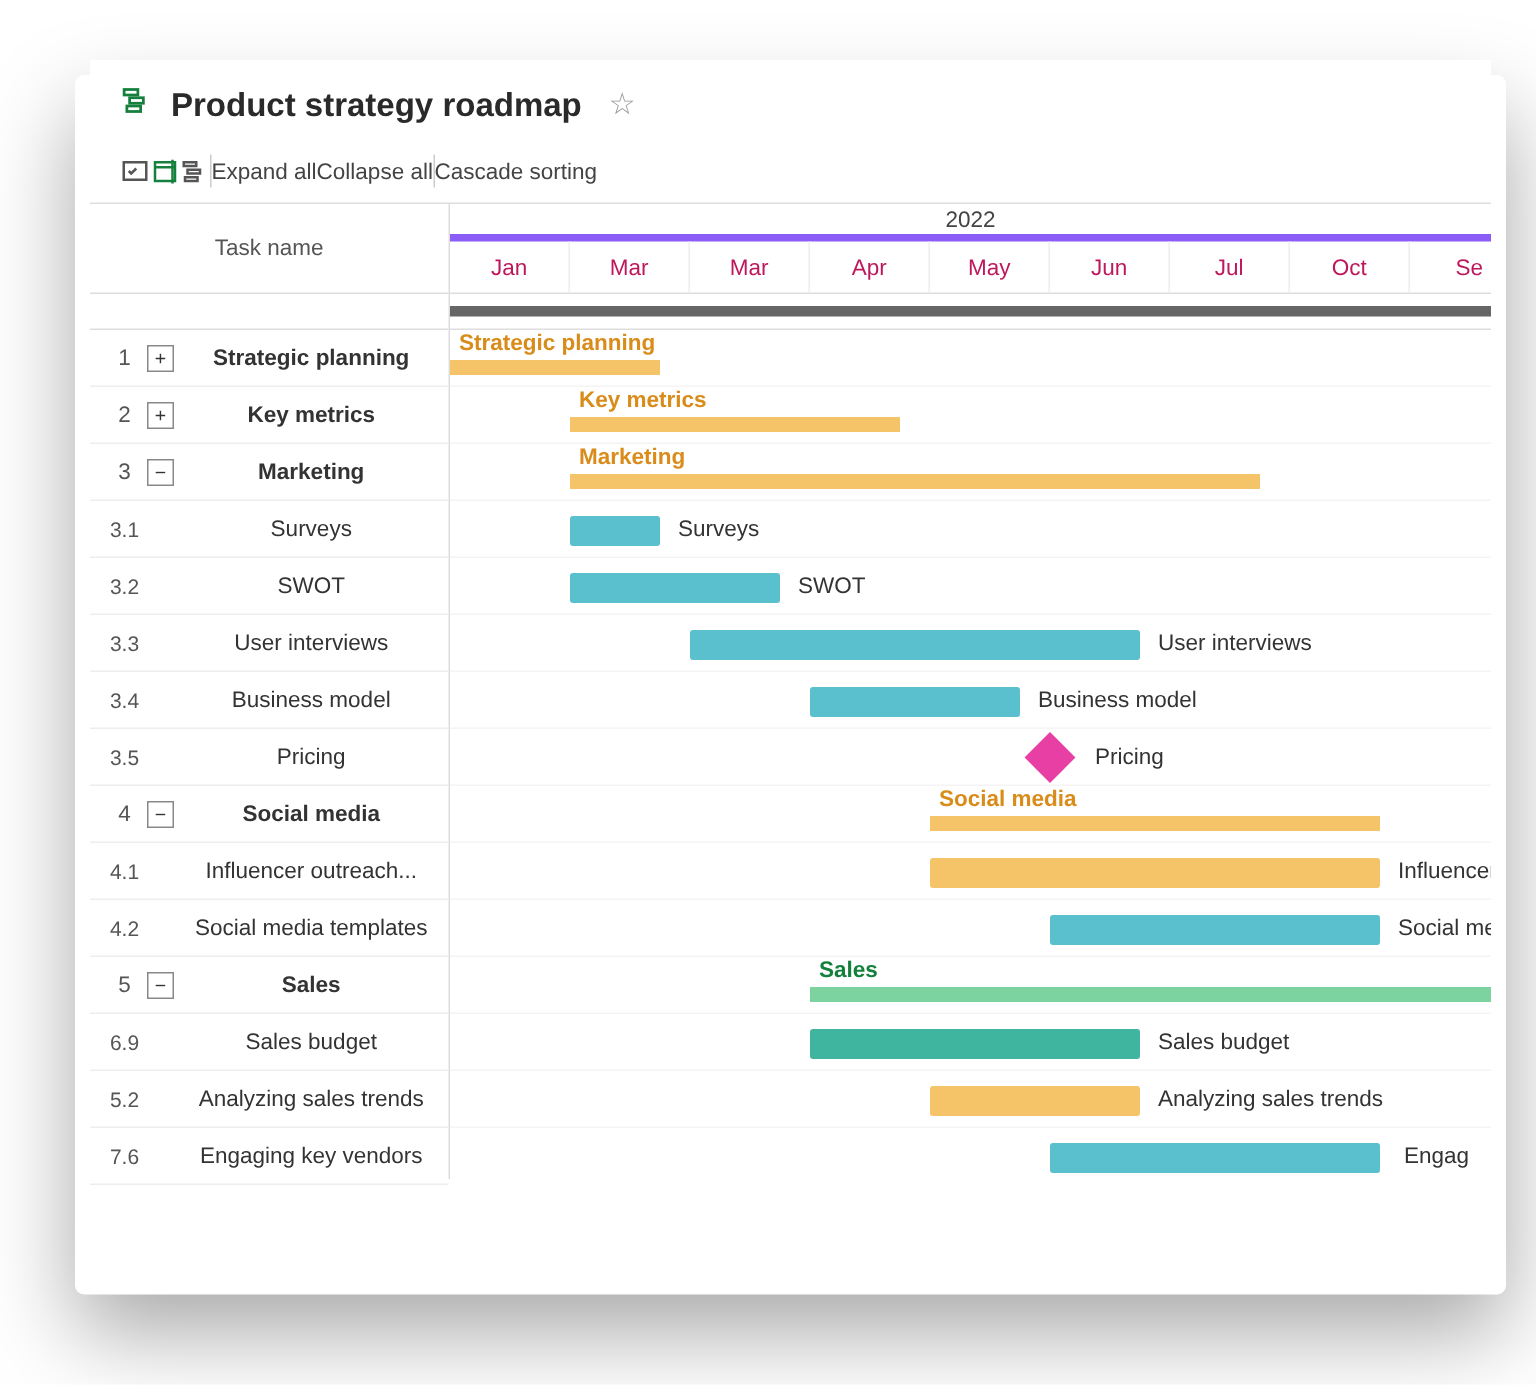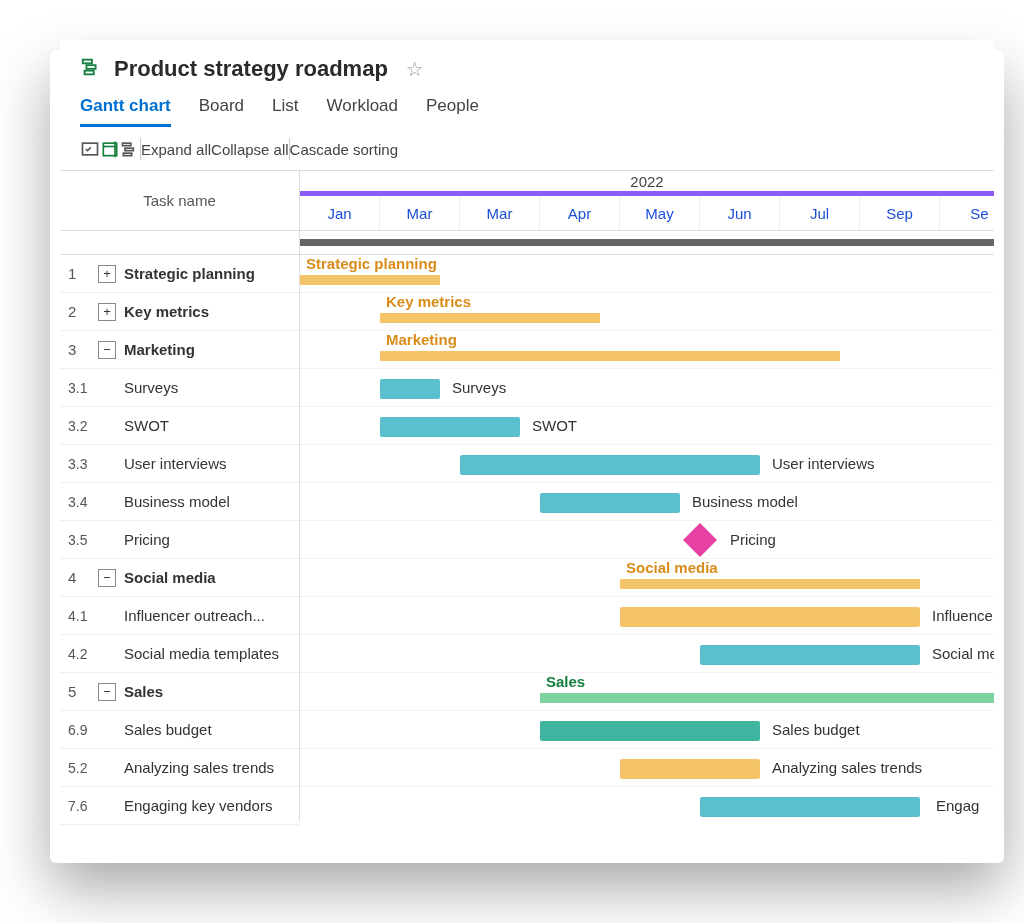--- a/index.html
+++ b/index.html
@@ -1,17 +1,17 @@
 <!DOCTYPE html>
 <html><head>
 <meta charset="utf-8">
 <style>
 * { box-sizing: border-box; margin: 0; padding: 0; }
 body { font-family: -apple-system, BlinkMacSystemFont, "Segoe UI", Arial, sans-serif; background: #fff; color: #333; }
-.app { width: 1024px; height: 923px; position: relative; padding: 40px 30px 0 60px; }
+.app { width: 1024px; height: 923px; position: relative; padding: 40px 30px 0 60px; text-align: center; }
 .shadow { position: absolute; top: 50px; left: 50px; right: 20px; bottom: 60px; box-shadow: 0 25px 60px rgba(0,0,0,0.35); border-radius: 6px; z-index: -1; }
 .window { background: #fff; height: 800px; overflow: hidden; position: relative; }
 .header { display: flex; align-items: center; gap: 12px; padding: 16px 20px 10px 20px; }
 .gantt-icon svg { width: 22px; height: 22px; }
 .title { font-size: 22px; font-weight: 700; color: #2a2a2a; }
 .star-icon { color: #999; font-size: 20px; margin-left: 6px; }
 .tabs { display: flex; gap: 28px; padding: 0 20px; border-bottom: 1px solid transparent; }
 .tab { font-size: 17px; color: #444; padding: 4px 0 8px 0; cursor: pointer; }
 .tab.active { color: #0070d2; font-weight: 700; border-bottom: 3px solid #0070d2; }
 .toolbar { display: flex; align-items: center; padding: 10px 20px; border-bottom: 1px solid #ddd; font-size: 15px; color: #444; }
@@ -25,21 +25,21 @@
 .spacer-row { height: 24px; border-bottom: 1px solid #ddd; }
 .row { display: flex; align-items: center; height: 38px; border-bottom: 1px solid #eee; padding: 0 8px; font-size: 15px; }
 .row .idx { width: 30px; color: #555; }
 .row .toggle { width: 18px; height: 18px; border: 1px solid #888; display: flex; align-items: center; justify-content: center; font-size: 13px; margin-right: 8px; cursor: pointer; }
 .row .name { flex: 1; white-space: nowrap; overflow: hidden; text-overflow: ellipsis; }
 .row.group .name { font-weight: 700; }
 .row.sub .idx { font-size: 14px; }
 .row.sub .name { padding-left: 26px; }
 .year-head { height: 25px; border-bottom: 5px solid #8b5cf6; display: flex; align-items: center; justify-content: center; font-size: 15px; color: #444; }
 .months { height: 35px; display: flex; border-bottom: 1px solid #ddd; }
-.month { flex: 0 0 80px; border-right: 1px solid #eee; display: flex; align-items: center; justify-content: center; font-size: 15px; color: #1d4ed8; }
+.month { flex: 0 0 80px; border-right: 1px solid #eee; display: flex; align-items: center; justify-content: center; font-size: 15px; color: #be185d; }
 .overview-band { height: 24px; border-bottom: 1px solid #ddd; position: relative; }
 .overview-bar { position: absolute; top: 8px; height: 7px; background: #666; }
 .chart-rows { position: relative; }
 .chart-row { height: 38px; border-bottom: 1px solid #f4f4f4; position: relative; }
 .summary-label { position: absolute; top: 0; font-size: 15px; font-weight: 700; }
 .summary-bar { position: absolute; top: 20px; height: 10px; }
 .task-bar { position: absolute; top: 10px; height: 20px; border-radius: 2px; }
 .task-label { position: absolute; top: 10px; font-size: 15px; color: #333; white-space: nowrap; }
 .milestone { position: absolute; width: 24px; height: 24px; transform: rotate(45deg); top: 7px; }
 </style>
@@ -55,27 +55,20 @@
       <svg viewBox="0 0 24 24" fill="none" stroke="#15803d" stroke-width="2">
             <rect x="3" y="4" width="10" height="4"></rect>
             <rect x="7" y="10" width="10" height="4"></rect>
             <rect x="5" y="16" width="10" height="4"></rect>
           </svg>
     </span>
     <span class="title">Product strategy roadmap</span>
     <span class="star-icon">☆</span>
   </div>
 
-  <div class="tabs">
-    <div class="tab active">Gantt chart</div>
-    <div class="tab">Board</div>
-    <div class="tab">List</div>
-    <div class="tab">Workload</div>
-    <div class="tab">People</div>
-  </div>
 
   <div class="toolbar">
     <span class="tool-icon">
           <svg viewBox="0 0 24 24" width="20" height="20" fill="none" stroke="#555" stroke-width="2">
             <rect x="3" y="5" width="18" height="14"></rect>
             <path d="M7 12l2 2 4-4"></path>
           </svg>
         </span>
     <span class="tool-icon">
           <svg viewBox="0 0 24 24" width="20" height="20" fill="none" stroke="#15803d" stroke-width="2">
@@ -175,21 +168,21 @@
     <div class="right">
       <div class="year-head">2022</div>
       <div class="months" id="months">
             <div class="month">Jan</div>
             <div class="month">Mar</div>
             <div class="month">Mar</div>
             <div class="month">Apr</div>
             <div class="month">May</div>
             <div class="month">Jun</div>
             <div class="month">Jul</div>
-            <div class="month">Sep</div>
+            <div class="month">Oct</div>
             <div class="month">Se</div>
           </div>
       <div class="overview-band">
         <div class="overview-bar" style="left:0;width:700px;"></div>
       </div>
       <div class="chart-rows" id="chart-rows">
             <div class="chart-row">
               <div class="summary-label" style="left: 6px; color: rgb(217, 140, 26);">Strategic planning</div>
               <div class="summary-bar" style="left: 0px; width: 140px; background: rgb(245, 196, 105);"></div>
             </div>

